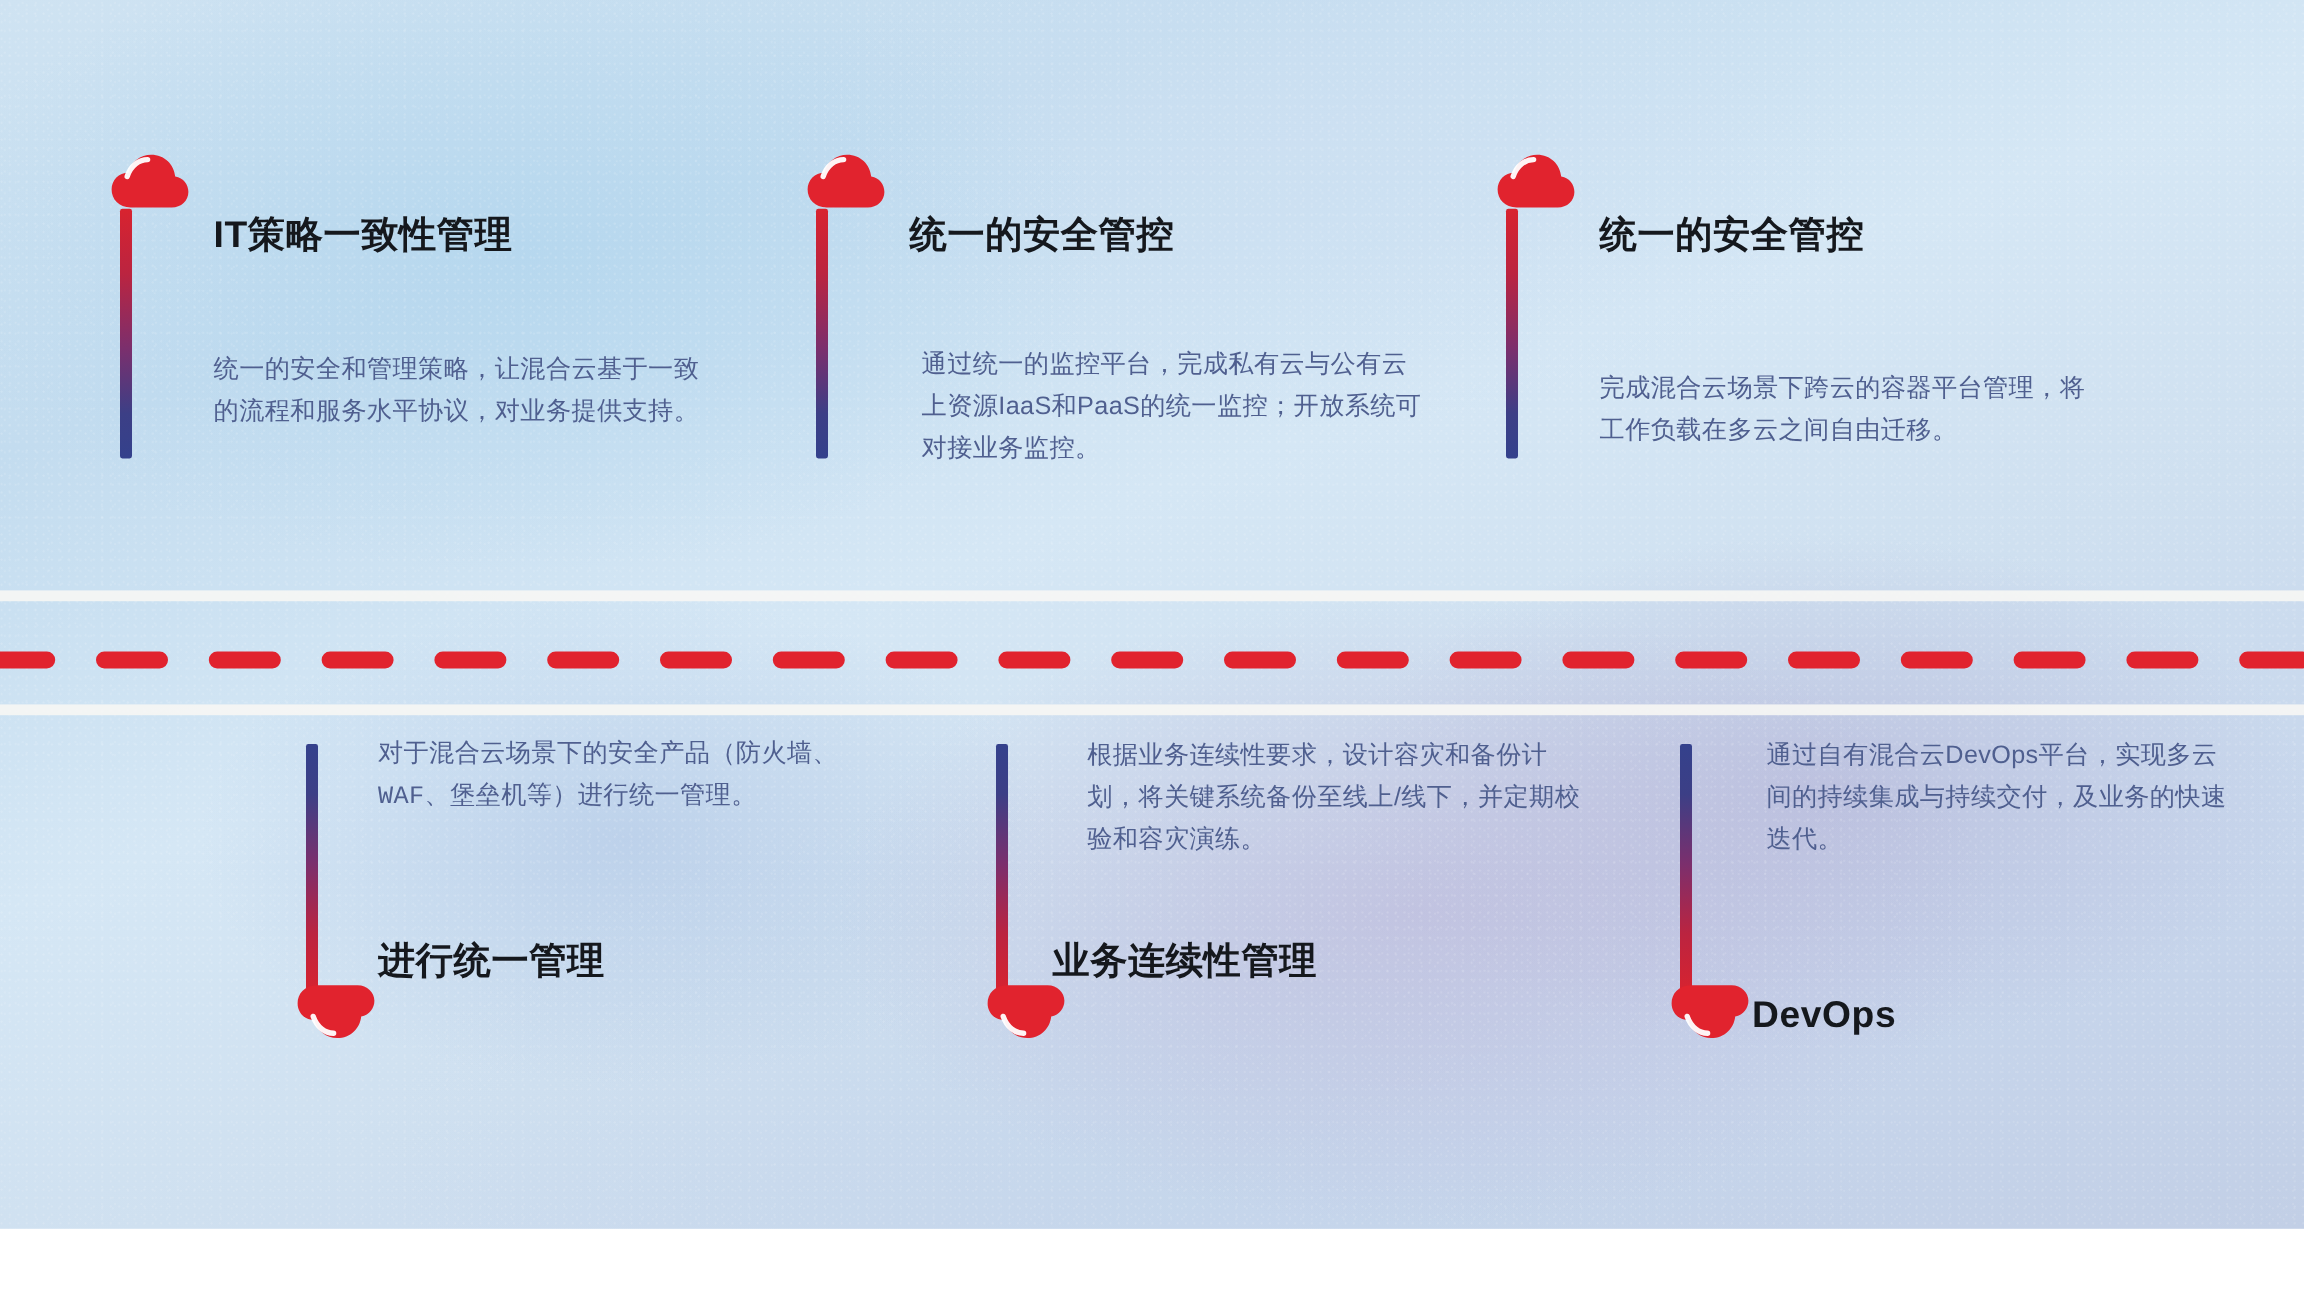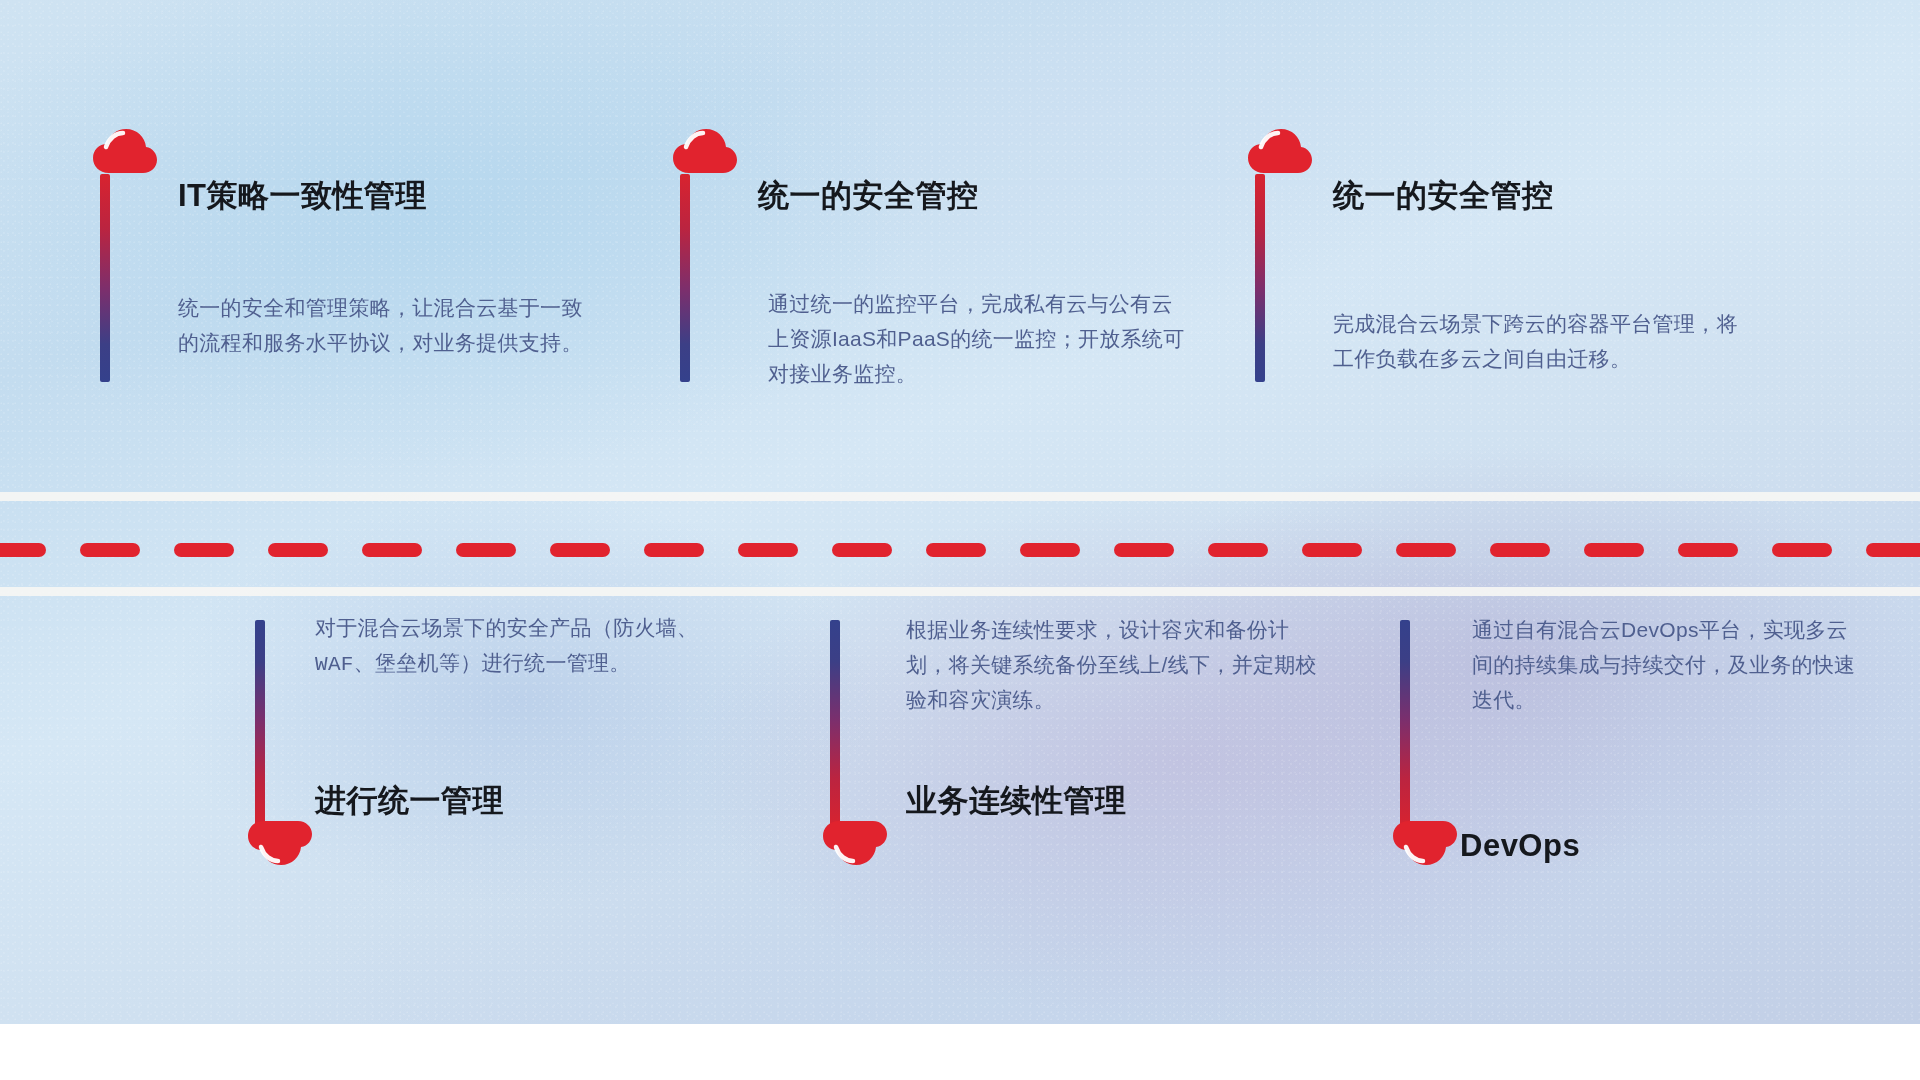--- a/index.html
+++ b/index.html
@@ -200,21 +200,21 @@
 
   <div class="col col-bottom" style="left:830px;">
     <div class="stem-wrap">
       <div class="stem stem-bottom" style="top:0; left:0; height:208px;"></div>
       <svg class="cloud" style="top:200px; left:-8px; transform:scaleY(-1);" viewBox="0 0 66 46">
         <path d="M17 45 C7 45 1 38 1 30 C1 22 7 16 15 16 C17 7 25 1 34 1 C45 1 53 9 54 19 C61 20 65 26 65 32 C65 39 59 45 51 45 Z" fill="#e1232e"></path>
         <path d="M14 19 C17 10 24 5 31 5" stroke="#ffffff" stroke-width="4.5" stroke-linecap="round" fill="none" opacity="0.95"></path>
       </svg>
     </div>
     <div class="body-text" style="left:60px; top:-8px;margin-left:16px;">根据业务连续性要求，设计容灾和备份计划，将关键系统备份至线上/线下，并定期校验和容灾演练。</div>
-    <div class="heading" style="left:76px; top:160px;">业务连续性管理</div>
+    <div class="heading" style="left:47px; top:160px;">业务连续性管理</div>
   </div>
 
   <div class="col col-bottom" style="left:1400px;">
     <div class="stem-wrap">
       <div class="stem stem-bottom" style="top:0; left:0; height:208px;"></div>
       <svg class="cloud" style="top:200px; left:-8px; transform:scaleY(-1);" viewBox="0 0 66 46">
         <path d="M17 45 C7 45 1 38 1 30 C1 22 7 16 15 16 C17 7 25 1 34 1 C45 1 53 9 54 19 C61 20 65 26 65 32 C65 39 59 45 51 45 Z" fill="#e1232e"></path>
         <path d="M14 19 C17 10 24 5 31 5" stroke="#ffffff" stroke-width="4.5" stroke-linecap="round" fill="none" opacity="0.95"></path>
       </svg>
     </div>

